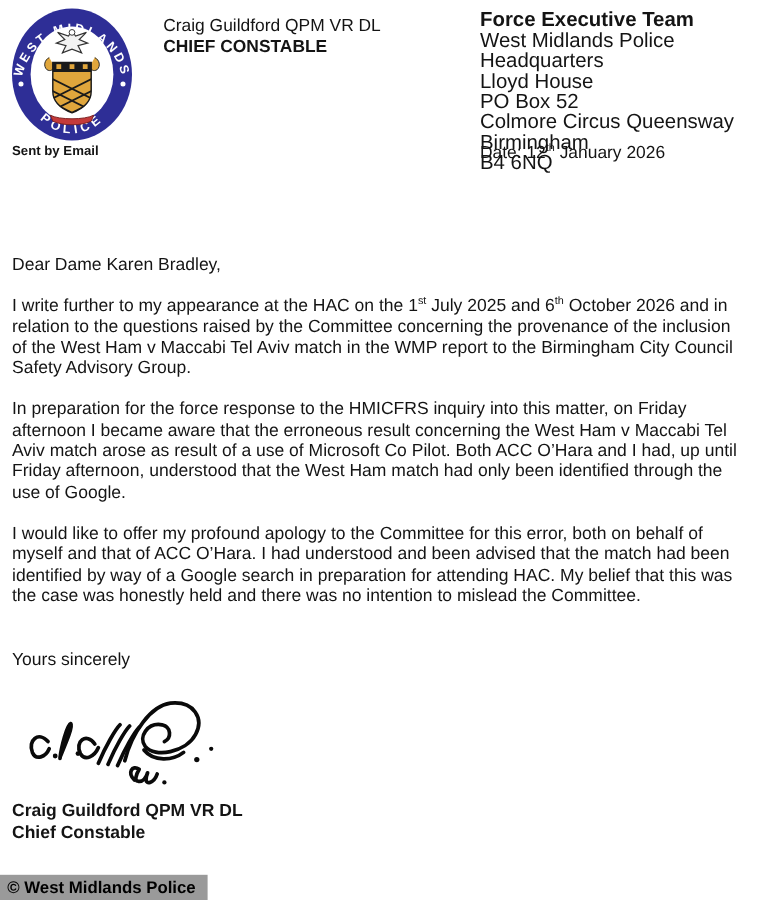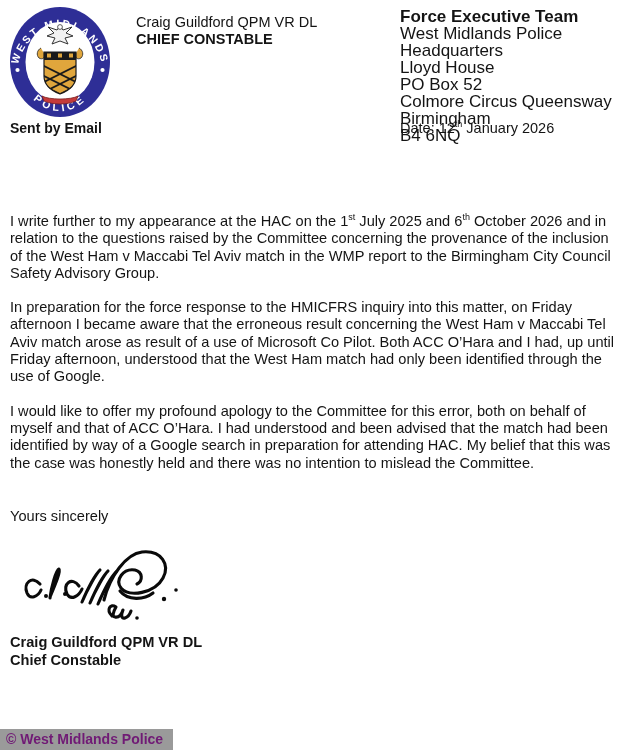--- a/index.html
+++ b/index.html
@@ -8,34 +8,34 @@
     width:634px;height:750px;
     background:#ffffff;
     font-family:"Liberation Sans", sans-serif;
     color:#141414;
     overflow:hidden;
   }
   .bold{font-weight:bold;}
   .logo{position:absolute;left:8px;top:4px;width:104px;height:116px;}
   .sender{position:absolute;left:136px;top:14px;font-size:14.5px;line-height:17px;}
   .address{position:absolute;left:400px;top:8px;font-size:17px;line-height:17px;}
-  .sent-by{position:absolute;left:10px;top:120px;font-size:14px;font-weight:bold;}
+  .sent-by{position:absolute;left:10px;top:120px;font-size:11px;font-weight:bold;}
   .date-line{position:absolute;left:400px;top:120px;font-size:14.5px;}
   sup{font-size:9px;vertical-align:super;line-height:0;}
   .body-block{
     position:absolute;left:10px;top:213px;width:614px;
     font-size:14.6px;line-height:17.3px;
   }
   .body-block p{margin:0 0 17px 0;}
   .closing{margin-top:36px !important;}
   .signature{display:block;margin:6px 0 4px 6px;width:185px;height:88px;}
   .sig-name{font-size:14.6px;font-weight:bold;line-height:17.5px;}
   .footer-credit{
     position:absolute;left:0;bottom:0;
-    background:#9a9a9a;color:#701a75;
+    background:#9a9a9a;color:#000000;
     font-weight:bold;font-size:14px;
     padding:2px 10px 3px 6px;
   }
 </style>
 </head>
 <body>
 
 <div class="page">
 
   <svg class="logo" viewBox="0 0 104 116" aria-hidden="true">
@@ -94,20 +94,21 @@
     <div>Colmore Circus Queensway</div>
     <div>Birmingham</div>
     <div>B4 6NQ</div>
   </div>
 
   <div class="sent-by">Sent by Email</div>
 
   <div class="date-line"><span>Date: 12</span><sup>th</sup><span> January 2026</span></div>
 
   <div class="body-block">
+    <p>Dear Dame Karen Bradley,</p>
 
     <p><span>I write further to my appearance at the HAC on the 1</span><sup>st</sup><span> July 2025 and 6</span><sup>th</sup><span> October 2026 and in relation to the questions raised by the Committee concerning the provenance of the inclusion of the West Ham v Maccabi Tel Aviv match in the WMP report to the Birmingham City Council Safety Advisory Group.</span></p>
 
     <p>In preparation for the force response to the HMICFRS inquiry into this matter, on Friday afternoon I became aware that the erroneous result concerning the West Ham v Maccabi Tel Aviv match arose as result of a use of Microsoft Co Pilot. Both ACC O’Hara and I had, up until Friday afternoon, understood that the West Ham match had only been identified through the use of Google.</p>
 
 
     <p>I would like to offer my profound apology to the Committee for this error, both on behalf of myself and that of ACC O’Hara. I had understood and been advised that the match had been identified by way of a Google search in preparation for attending HAC. My belief that this was the case was honestly held and there was no intention to mislead the Committee.</p>
 
     <p class="closing">Yours sincerely</p>
 

